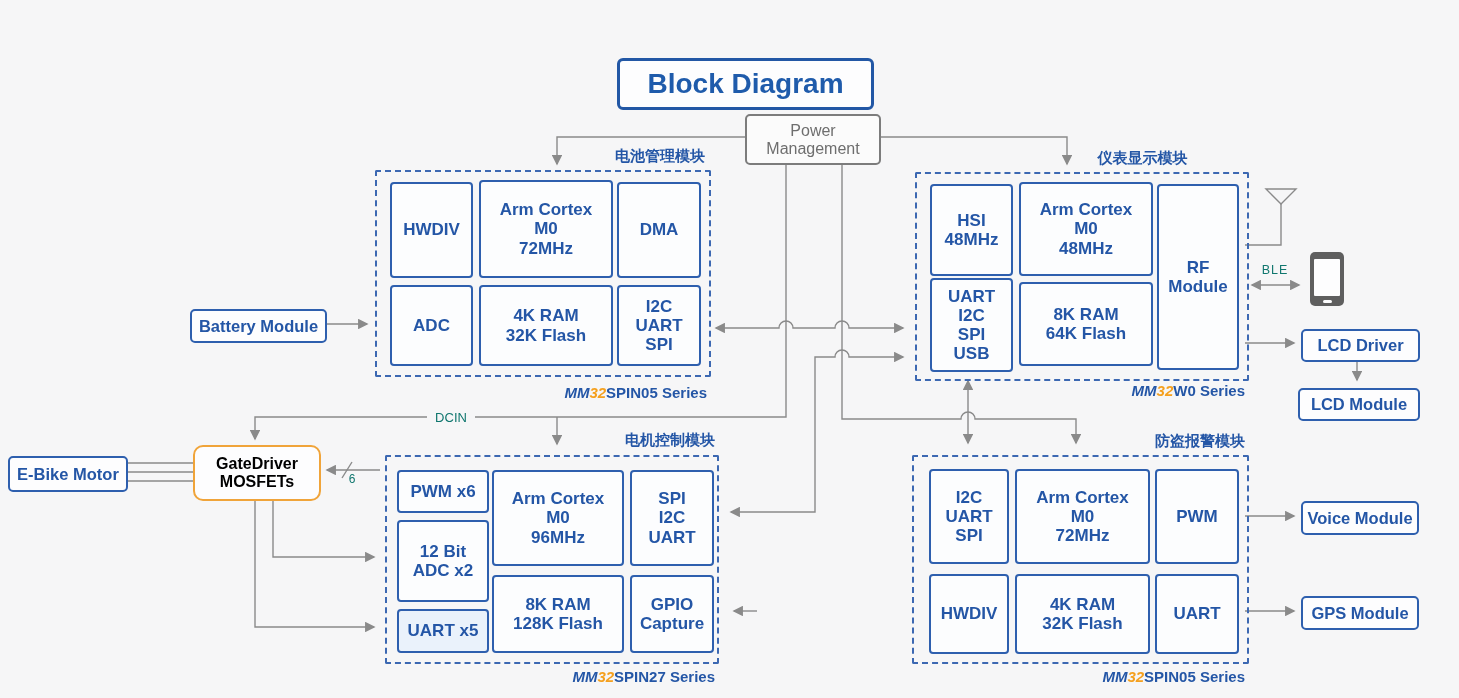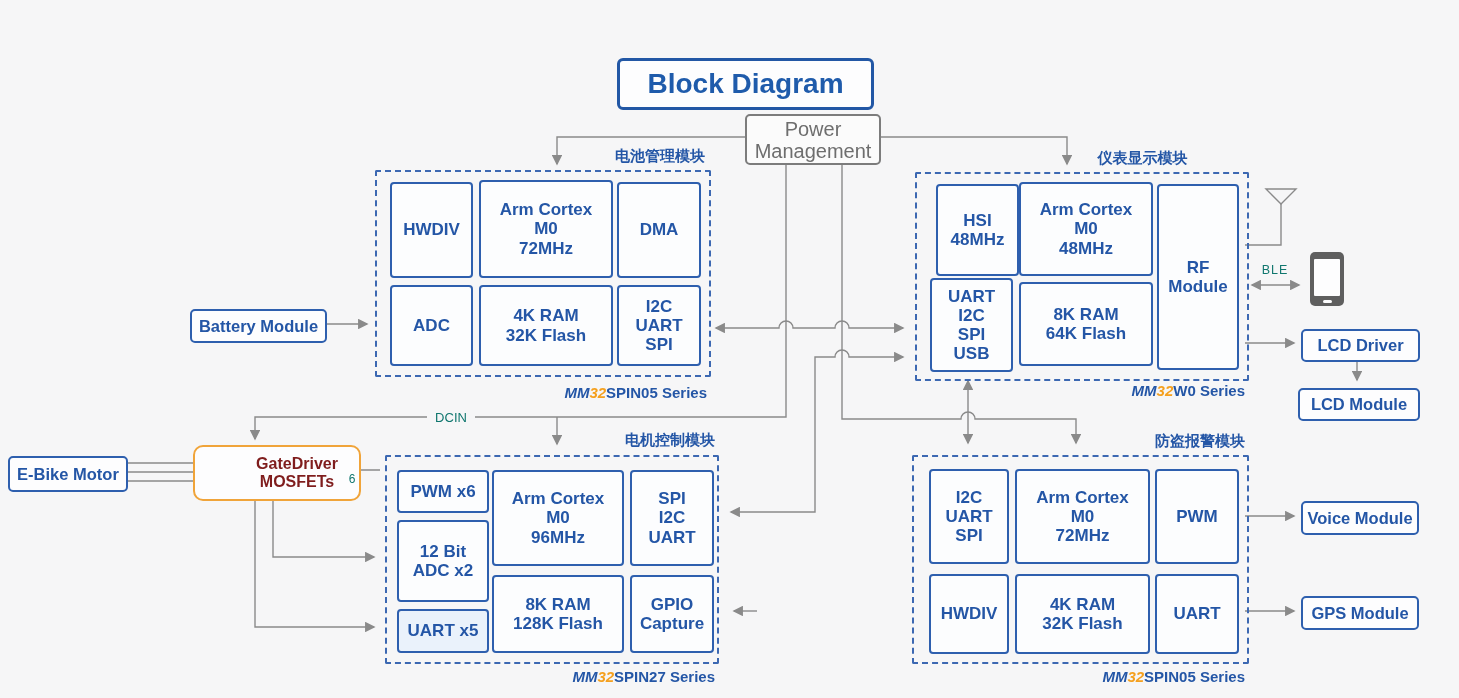--- a/index.html
+++ b/index.html
@@ -20,22 +20,22 @@
     color:#2456a6;font-weight:bold;font-size:17px;line-height:1.12;
     display:flex;align-items:center;justify-content:center;text-align:center;
   }
   .chip.tint{background:#eaf2fb;}
   
   .ext{
     position:absolute;border:2px solid #2e5fae;border-radius:5px;background:#fdfdfe;
     color:#2456a6;font-weight:bold;font-size:16.5px;
     display:flex;align-items:center;justify-content:center;text-align:center;line-height:1.1;
   }
-  .ext.orange{border-color:#f0a43a;color:#7f1d1d;border-radius:10px;font-size:16px;padding-left:40px;}
-  .ext.gray{border-color:#7c7c7c;color:#6e6e6e;border-radius:5px;font-size:20px;font-weight:normal;background:#fbfbfb;}
+  .ext.orange{border-color:#f0a43a;color:#000000;border-radius:10px;font-size:16px;}
+  .ext.gray{border-color:#7c7c7c;color:#6e6e6e;border-radius:5px;font-size:16px;font-weight:normal;background:#fbfbfb;}
   .title-box{
     position:absolute;border:3px solid #2257a5;border-radius:6px;background:#fdfdfe;
     color:#1f5bab;font-weight:bold;font-size:28px;
     display:flex;align-items:center;justify-content:center;
   }
   .wire-label{position:absolute;color:#0f766e;background:#f6f6f7;text-align:center;}
   #dcin{font-size:13px;padding:1px 2px;}
   #ble{font-size:12.5px;letter-spacing:1px;}
   #bus6{font-size:12px;background:transparent;}
   
@@ -116,21 +116,21 @@
     <div class="chip pre" style="left:240px;top:113px;width:80px;height:77px;">I2C
 UART
 SPI</div>
   </div>
   <div class="series" style="left:375px;top:384px;width:332px;">
     <span class="mm">MM</span><span class="num">32</span><span>SPIN05 Series</span>
   </div>
 
   <div class="module-header" style="left:1040px;top:149px;width:205px;text-align:center;">仪表显示模块</div>
   <div class="module" style="left:915px;top:172px;width:330px;height:205px;">
-    <div class="chip pre" style="left:13px;top:10px;width:79px;height:88px;margin-left:6px;">HSI
+    <div class="chip pre" style="left:13px;top:10px;width:79px;height:88px;">HSI
 48MHz</div>
     <div class="chip pre" style="left:102px;top:8px;width:130px;height:90px;">Arm Cortex
 M0
 48MHz</div>
     <div class="chip pre" style="left:240px;top:10px;width:78px;height:182px;">RF
 Module</div>
     <div class="chip pre" style="left:13px;top:104px;width:79px;height:90px;">UART
 I2C
 SPI
 USB</div>

